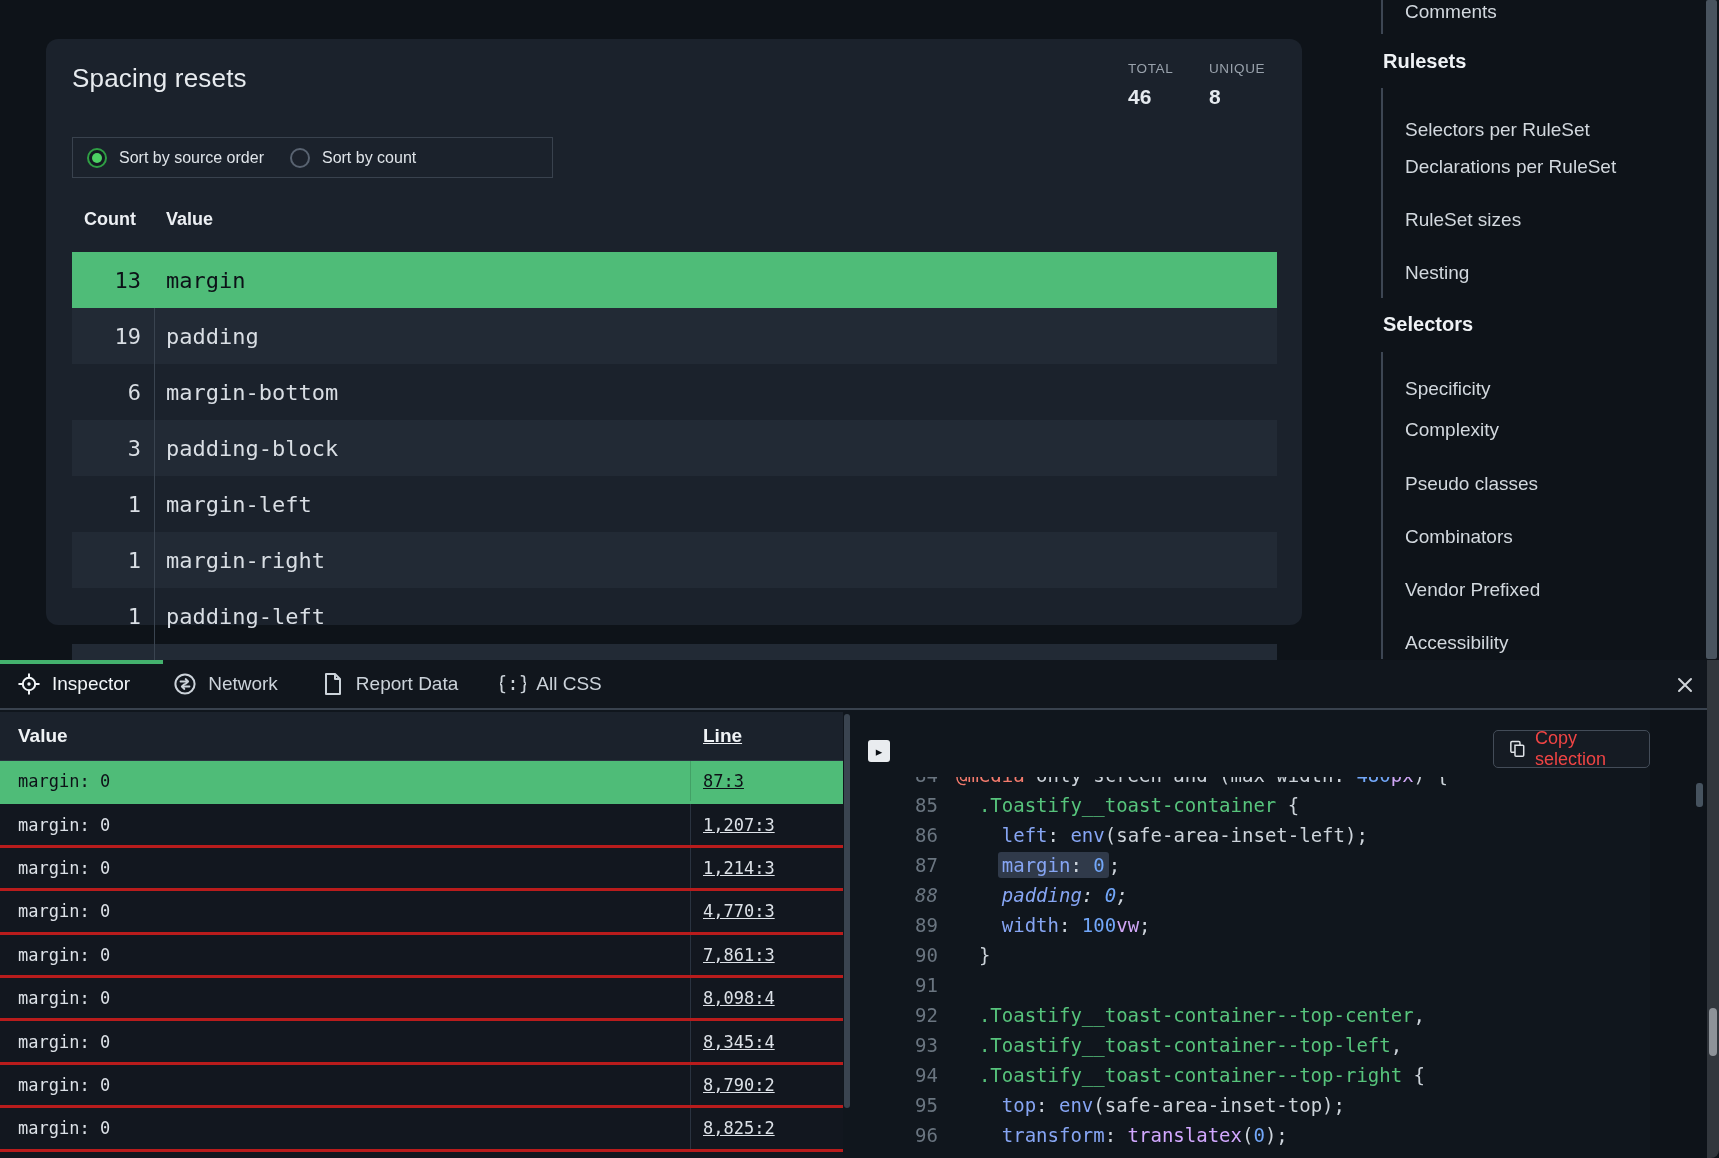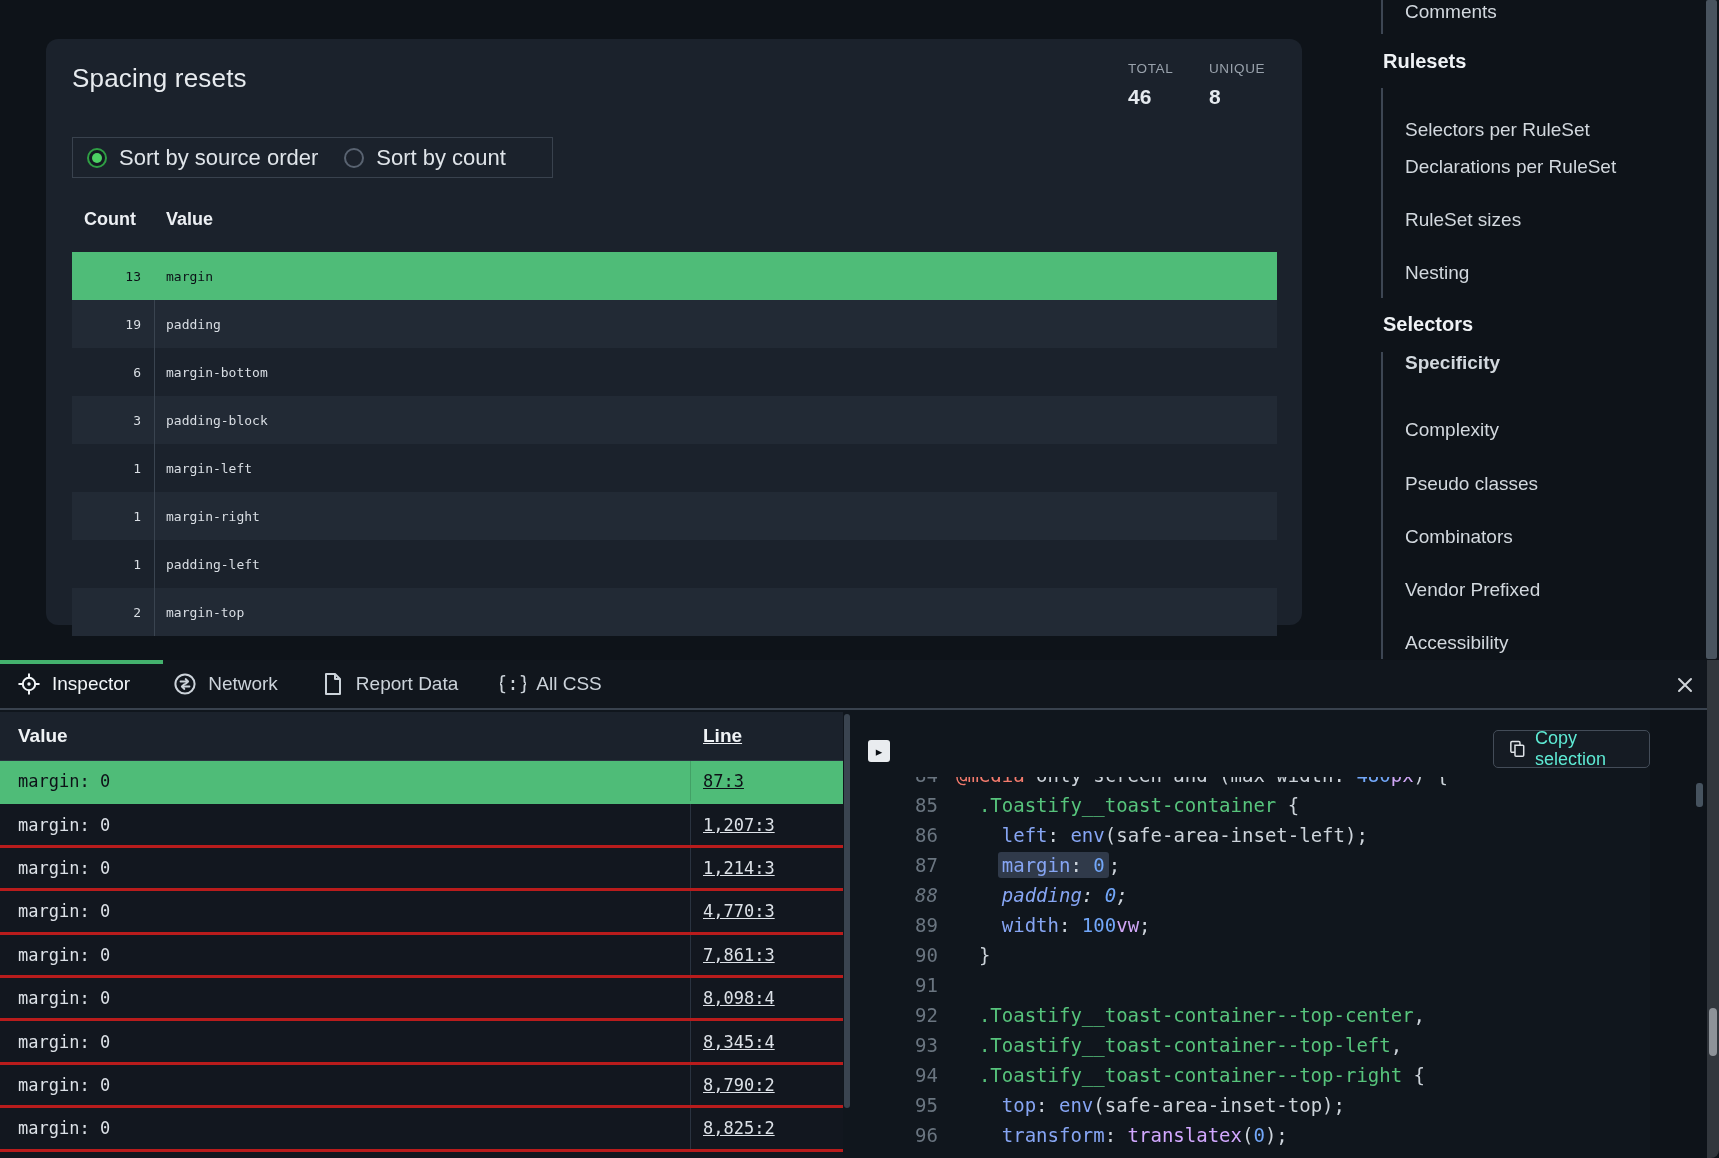--- a/index.html
+++ b/index.html
@@ -20,31 +20,31 @@
   .stat .val { font-size:21px; font-weight:bold; color:#e4e9ee; margin-top:9px; }
   .stat-total  { left:1082px; }
   .stat-unique { left:1163px; }
   .radio-group { position:absolute; left:26px; top:98px; width:481px; height:41px;
           border:1px solid #39424e; display:flex; align-items:center; }
   .radio { width:20px; height:20px; border-radius:50%; flex:0 0 auto; position:relative; }
   .radio.on  { border:2px solid #2f9e44; background:#141a22; }
   .radio.on::after { content:""; position:absolute; left:3px; top:3px; width:10px; height:10px;
           border-radius:50%; background:#4cd063; }
   .radio.off { border:2px solid #596371; background:#1c222c; }
-  .radio-lbl { font-size:22px; color:#dfe4e9; margin-left:12px; }
+  .radio-lbl { font-size:16px; color:#dfe4e9; margin-left:12px; }
   .radio1 { margin-left:14px; }
   .radio2 { margin-left:26px; }
   .thead { position:absolute; left:26px; top:170px; width:1205px; display:grid;
            grid-template-columns:82px 1fr; }
   .thead .h { font-size:18px; font-weight:bold; color:#eceff3; }
   .thead .h1 { padding-left:12px; }
   .thead .h2 { padding-left:12px; }
   .trows { position:absolute; left:26px; top:213px; width:1205px; }
-  .trow { display:grid; grid-template-columns:82px 1fr; height:48px; align-items:center;
-          font-family:"DejaVu Sans Mono", monospace; font-size:13px; color:#d9dee4; }
+  .trow { display:grid; grid-template-columns:82px 1fr; height:56px; align-items:center;
+          font-family:"DejaVu Sans Mono", monospace; font-size:22px; color:#d9dee4; }
   .trow:nth-child(even) { background:#222a35; }
   .trow .c { text-align:right; padding-right:13px; }
   .trow .v { border-left:1px solid #3a4450; padding-left:11px; height:100%;
              display:flex; align-items:center; }
   .trow.sel { background:#4fbc78; color:#0c1117; }
   .trow.sel .v { border-left-color:transparent; }
   
   .sb-seg { position:absolute; left:1381px; width:2px; background:#3d4653; }
   .sb-el { position:absolute; white-space:nowrap; }
   .sb-head { left:1383px; font-size:20px; font-weight:bold; color:#eff2f5; }
@@ -82,21 +82,21 @@
   .irow.sel .ln { border-left-color:rgba(0,0,0,.15); }
   .irow.filler { height:20px; }
   .list-scroll { position:absolute; left:844px; top:54px; width:6px; height:394px;
                  background:#3a4450; border-radius:3px; }
   
   .toggle-btn { position:absolute; left:868px; top:80px; width:22px; height:22px;
                 background:#e9ecef; border-radius:3px; display:flex; align-items:center;
                 justify-content:center; color:#0b0f14; font-size:13px; }
   .copy-btn { position:absolute; left:1493px; top:70px; height:38px; padding:0 16px;
               display:flex; align-items:center; gap:10px; border:1px solid #434c58;
-              border-radius:5px; background:#151b23; font-size:18px; color:#5eead4; }
+              border-radius:5px; background:#151b23; font-size:18px; color:#ef4444; }
   .code-view { position:absolute; left:852px; top:117px; width:854px; height:381px;
                overflow:hidden; font-family:"DejaVu Sans Mono", monospace; font-size:19px; }
   .cline { position:absolute; left:0; height:30px; display:flex; align-items:center;
            white-space:pre; }
   .cline .no { width:86px; text-align:right; color:#6a7580; flex:0 0 auto; }
   .cline .code { padding-left:18px; }
   .tk-at  { color:#f47b6d; }
   .tk-fg  { color:#ccd3da; }
   .tk-sel { color:#57c47c; }
   .tk-prop{ color:#86a5f3; }
@@ -178,21 +178,21 @@
     <div class="sb-seg" style="top: 0px; height: 34px;"></div>
     <div class="sb-seg" style="top: 88px; height: 210px;"></div>
     <div class="sb-seg" style="top: 352px; height: 307px;"></div>
     <div class="sb-el sb-item" style="top: 1px;">Comments</div>
     <div class="sb-el sb-head" style="top: 50px;">Rulesets</div>
     <div class="sb-el sb-item" style="top: 119px;">Selectors per RuleSet</div>
     <div class="sb-el sb-item" style="top: 156px;">Declarations per RuleSet</div>
     <div class="sb-el sb-item" style="top: 209px;">RuleSet sizes</div>
     <div class="sb-el sb-item" style="top: 262px;">Nesting</div>
     <div class="sb-el sb-head" style="top: 313px;">Selectors</div>
-    <div class="sb-el sb-item" style="top: 352px; font-weight: bold;">Specificity</div>
+    <div class="sb-el sb-item" style="top: 378px;">Specificity</div>
     <div class="sb-el sb-item" style="top: 419px;">Complexity</div>
     <div class="sb-el sb-item" style="top: 473px;">Pseudo classes</div>
     <div class="sb-el sb-item" style="top: 526px;">Combinators</div>
     <div class="sb-el sb-item" style="top: 579px;">Vendor Prefixed</div>
     <div class="sb-el sb-item" style="top: 632px;">Accessibility</div>
   </aside>
 <div class="top-scroll"></div>
 
 <section class="bottom">
   <div class="tabbar" id="tabbar">

